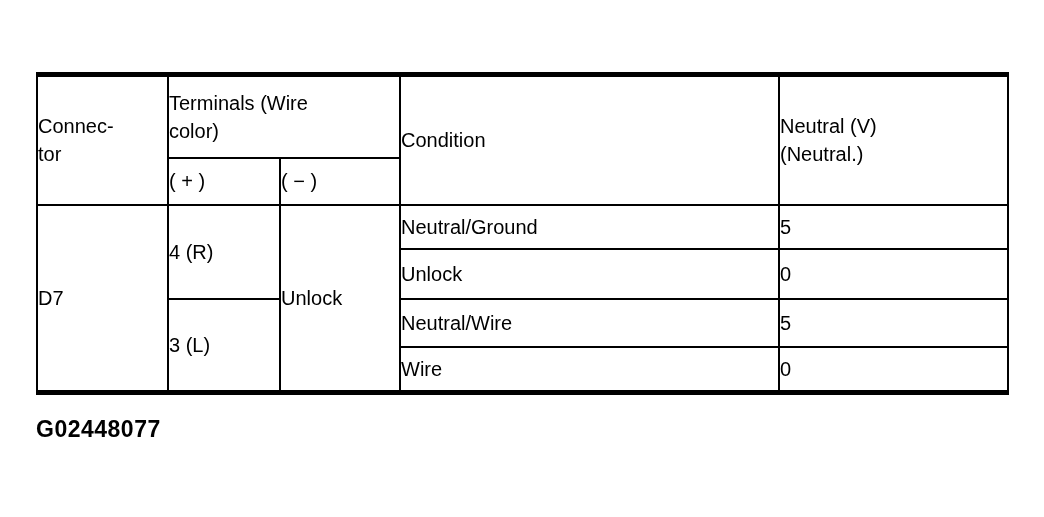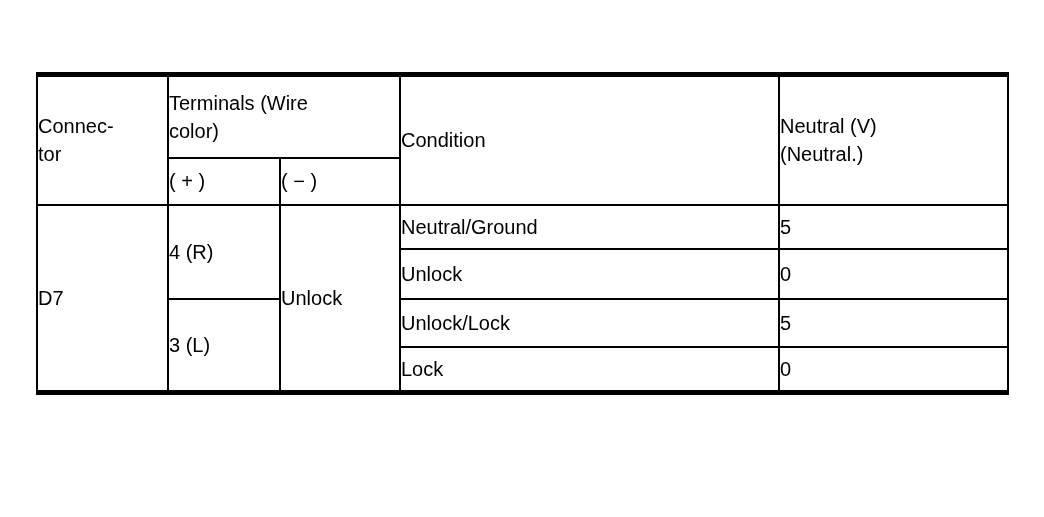--- a/index.html
+++ b/index.html
@@ -112,25 +112,26 @@
           <td rowspan="4">Unlock</td>
           <td>Neutral/Ground</td>
           <td>5</td>
         </tr>
         <tr class="r-data2">
           <td>Unlock</td>
           <td>0</td>
         </tr>
         <tr class="r-data3">
           <td rowspan="2">3 (L)</td>
-          <td>Unlock/Lock</td>
+          <td>Neutral/Wire</td>
           <td>5</td>
         </tr>
         <tr class="r-data4">
-          <td>Lock</td>
+          <td>Wire</td>
           <td>0</td>
         </tr>
       </tbody>
     </table>
   </div>
 
+  <div class="fig-label">G02448077</div>
 
 </div>
 
 </body></html>

